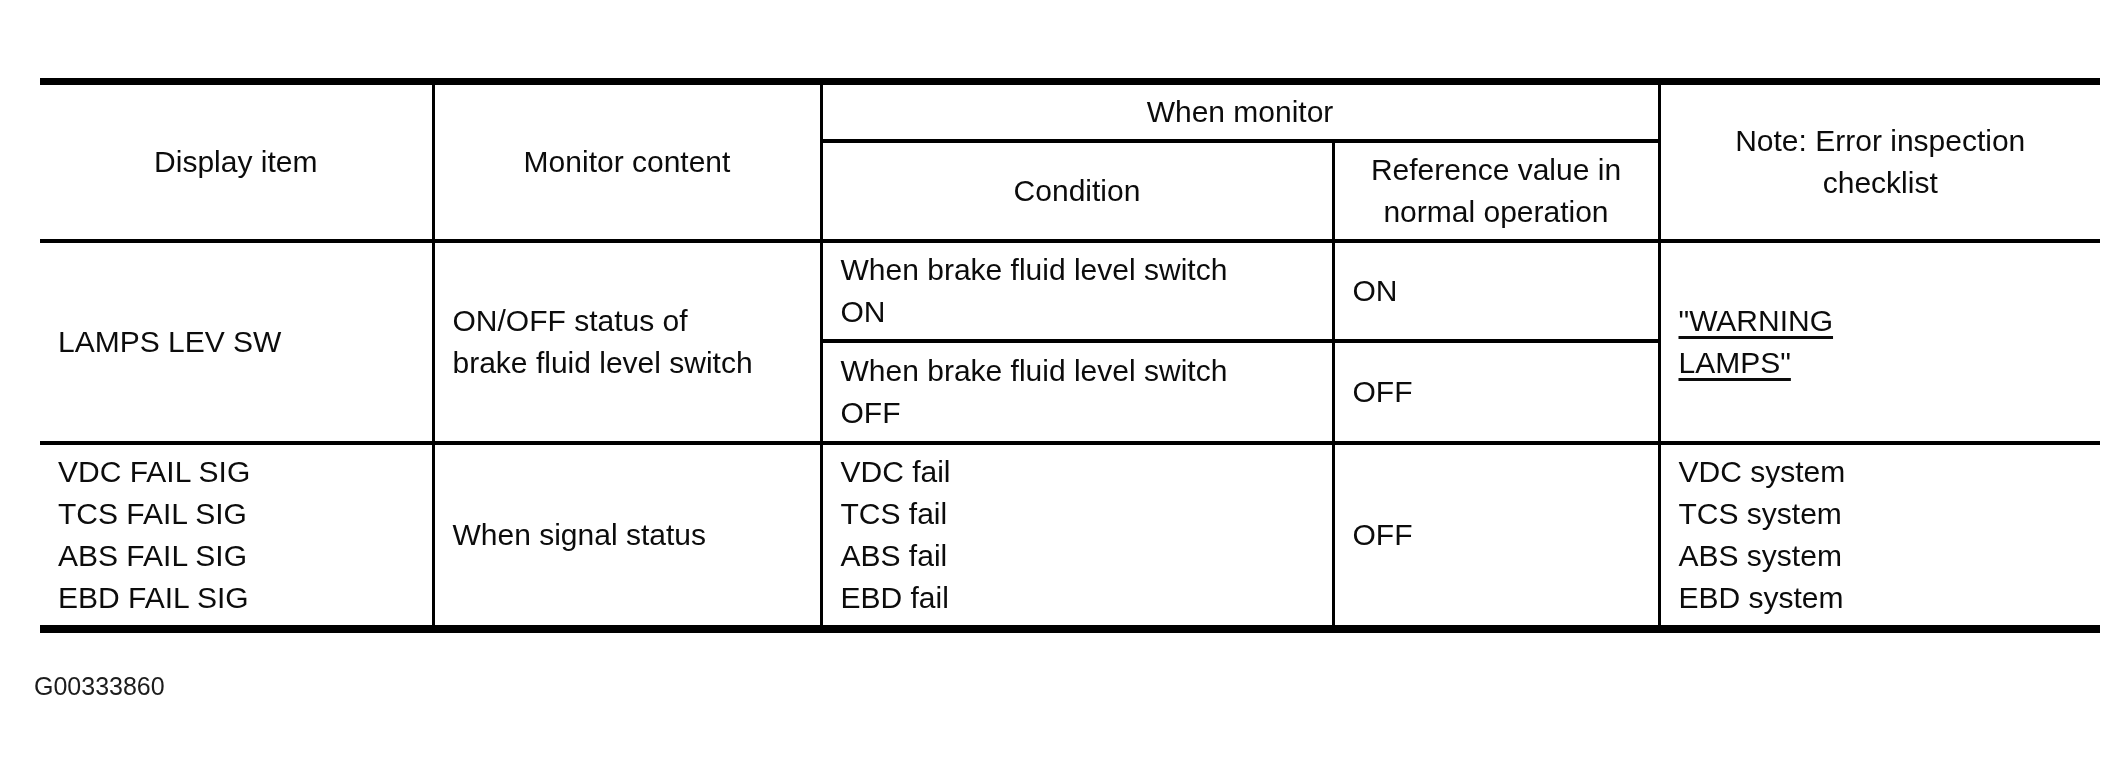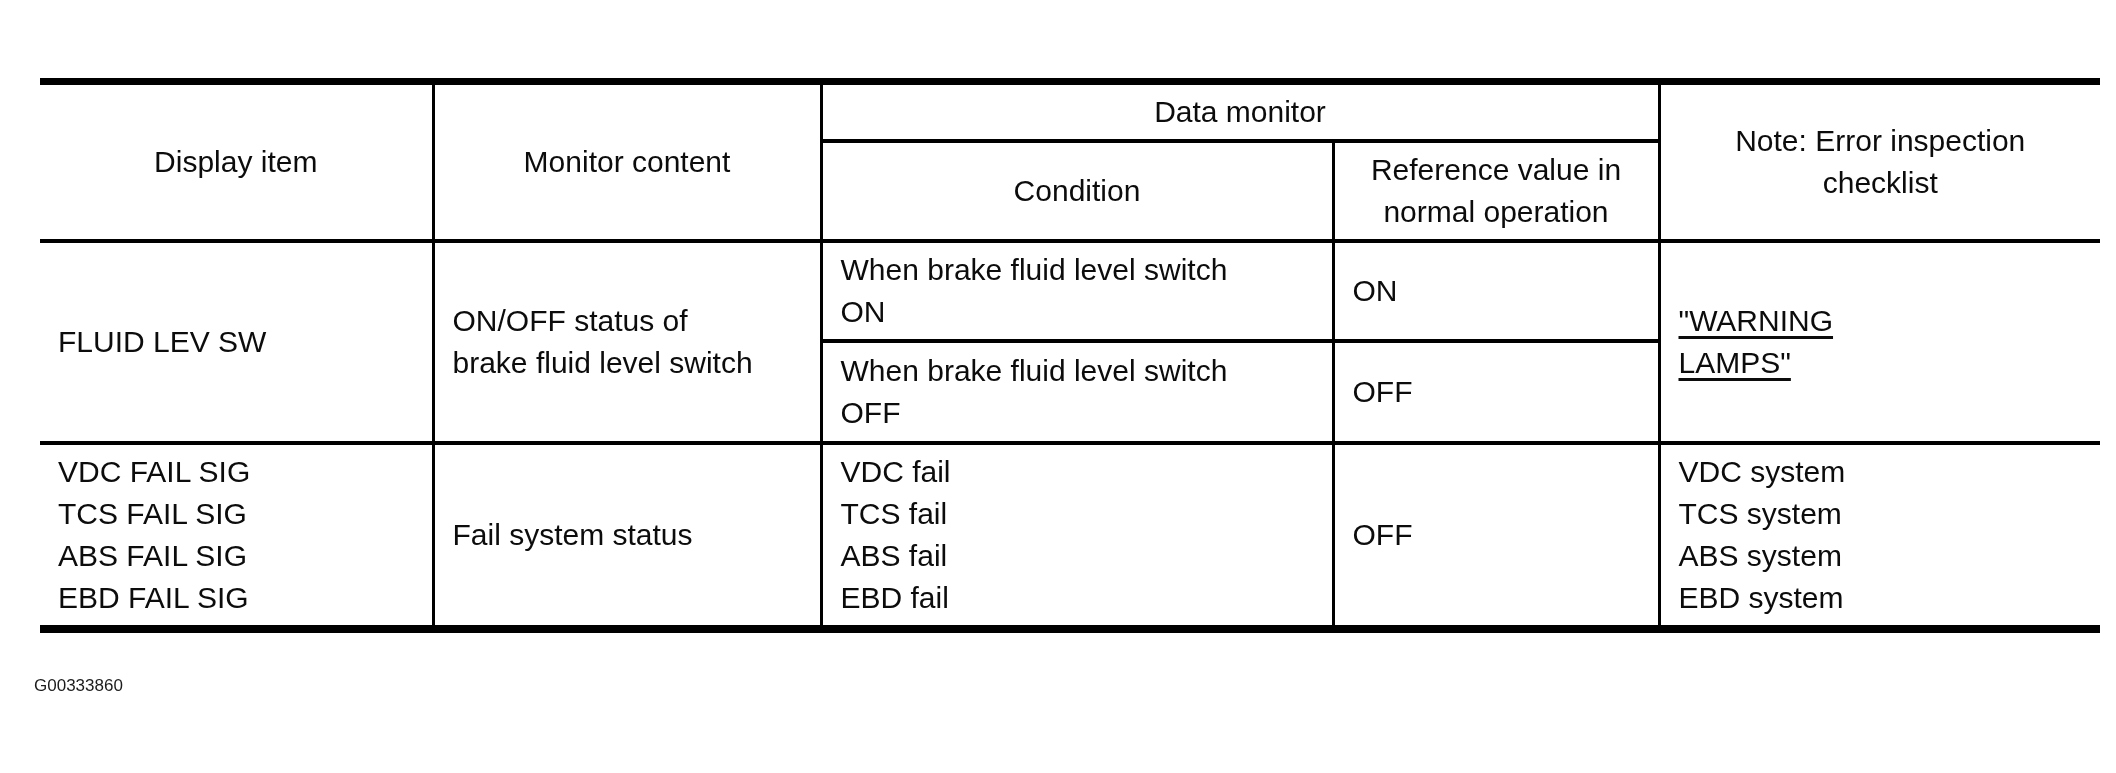--- a/index.html
+++ b/index.html
@@ -53,21 +53,21 @@
   .ref-link {
     text-decoration: underline;
     text-decoration-thickness: 2.5px;
     text-underline-offset: 5px;
     cursor: pointer;
   }
   .caption {
     position: absolute;
     left: 34px;
     top: 672px;
-    font-size: 17px;
+    font-size: 25px;
     line-height: 28px;
     color: #1c1c1c;
   }
 </style>
 </head>
 <body>
 
 <div class="page">
 
   <table class="spec">
@@ -75,52 +75,52 @@
       <col style="width:393px">
       <col style="width:388px">
       <col style="width:512px">
       <col style="width:326px">
       <col style="width:441px">
     </colgroup>
     <thead>
       <tr class="hrow-a">
         <th rowspan="2" class="no-left">Display item</th>
         <th rowspan="2">Monitor content</th>
-        <th colspan="2">Data monitor</th>
+        <th colspan="2">When monitor</th>
         <th rowspan="2" class="no-right">Note: Error inspection
 checklist</th>
       </tr>
       <tr class="hrow-b">
         <th>Condition</th>
         <th>Reference value in
 normal operation</th>
       </tr>
     </thead>
     <tbody>
       <tr class="r1a">
-        <td rowspan="2" class="no-left">FLUID LEV SW</td>
+        <td rowspan="2" class="no-left">LAMPS LEV SW</td>
         <td rowspan="2">ON/OFF status of
 brake fluid level switch</td>
         <td>When brake fluid level switch
 ON</td>
         <td>ON</td>
         <td rowspan="2" class="no-right note-col"><span class="ref-link">"WARNING
 LAMPS"</span></td>
       </tr>
       <tr class="r1b">
         <td>When brake fluid level switch
 OFF</td>
         <td>OFF</td>
       </tr>
       <tr class="r2">
         <td class="no-left">VDC FAIL SIG
 TCS FAIL SIG
 ABS FAIL SIG
 EBD FAIL SIG</td>
-        <td>Fail system status</td>
+        <td>When signal status</td>
         <td>VDC fail
 TCS fail
 ABS fail
 EBD fail</td>
         <td>OFF</td>
         <td class="no-right note-col">VDC system
 TCS system
 ABS system
 EBD system</td>
       </tr>

